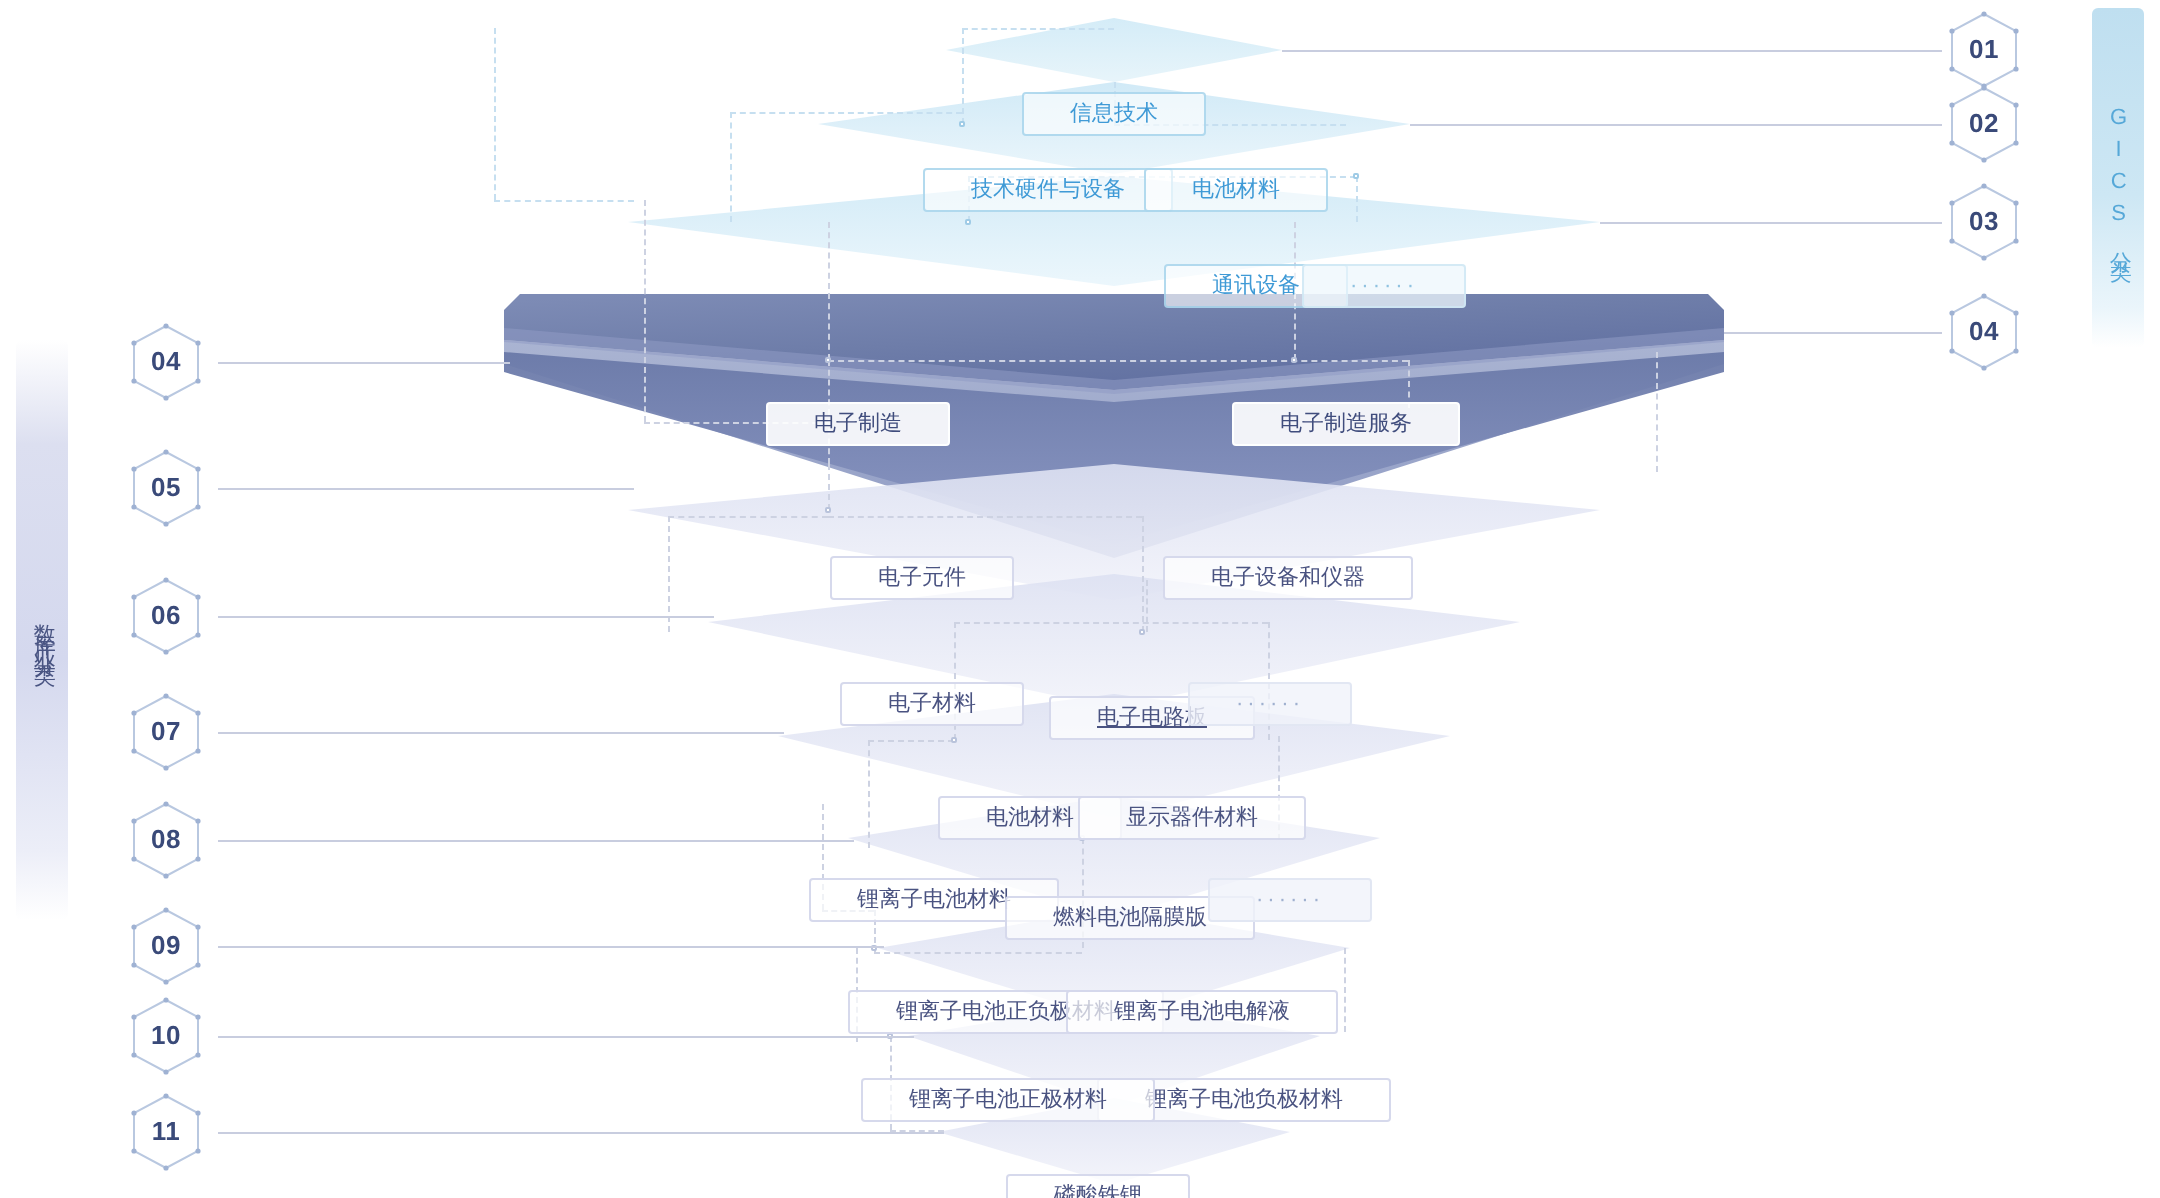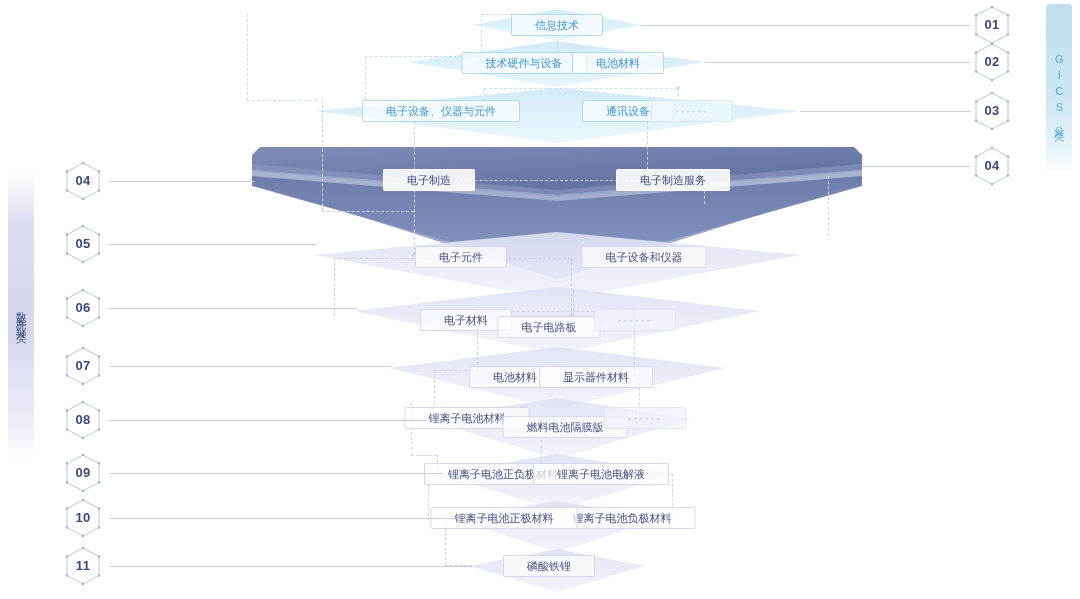--- a/index.html
+++ b/index.html
@@ -79,20 +79,21 @@
     display: inline-flex;
     align-items: center;
     justify-content: center;
     height: 22px;
     padding: 0 23px;
     font-size: 11px;
     line-height: 1;
     white-space: nowrap;
     border-radius: 2px;
     transform: translate(-50%, -50%);
+    margin-top: 32px;
   }
   .chip.gics {
     color: #3f9ad6;
     background: rgba(255,255,255,0.62);
     border: 1px solid rgba(153,205,232,0.75);
   }
   .chip.ind {
     color: #4a5381;
     background: rgba(255,255,255,0.7);
     border: 1px solid rgba(209,213,234,0.9);
@@ -283,32 +284,31 @@
   <div class="dot" style="left:477px; top:370px;"></div>
   <div class="dot" style="left:541px; top:419px;"></div>
   <div class="dot" style="left:437px; top:474px;"></div>
   <div class="dot" style="left:445px; top:518px;"></div>
 
   <div class="chip gics" style="left:557px; top:25px;">信息技术</div>
 
   <div class="chip gics" style="left:524px; top:63px;">技术硬件与设备</div>
   <div class="chip gics" style="left:618px; top:63px;">电池材料</div>
 
-  <div class="chip gics" style="left:441px; top:111px;">电子设备、仪器与元件</div>
   <div class="chip gics" style="left:628px; top:111px;">通讯设备</div>
   <div class="chip gics ellip" style="left:692px; top:111px;">······</div>
 
   <div class="chip dark" style="left:429px; top:180px;">电子制造</div>
   <div class="chip dark" style="left:673px; top:180px;">电子制造服务</div>
 
   <div class="chip ind" style="left:461px; top:257px;">电子元件</div>
   <div class="chip ind" style="left:644px; top:257px;">电子设备和仪器</div>
 
   <div class="chip ind" style="left:466px; top:320px;">电子材料</div>
-  <div class="chip ind" style="left:549px; top:327px;">电子电路板</div>
+  <div class="chip ind" style="left:576px; top:327px;text-decoration:underline;">电子电路板</div>
   <div class="chip ind ellip" style="left:635px; top:320px;">······</div>
 
   <div class="chip ind" style="left:515px; top:377px;">电池材料</div>
   <div class="chip ind" style="left:596px; top:377px;">显示器件材料</div>
 
   <div class="chip ind" style="left:467px; top:418px;">锂离子电池材料</div>
   <div class="chip ind" style="left:565px; top:427px;">燃料电池隔膜版</div>
   <div class="chip ind ellip" style="left:645px; top:418px;">······</div>
 
   <div class="chip ind" style="left:503px; top:474px;">锂离子电池正负极材料</div>

